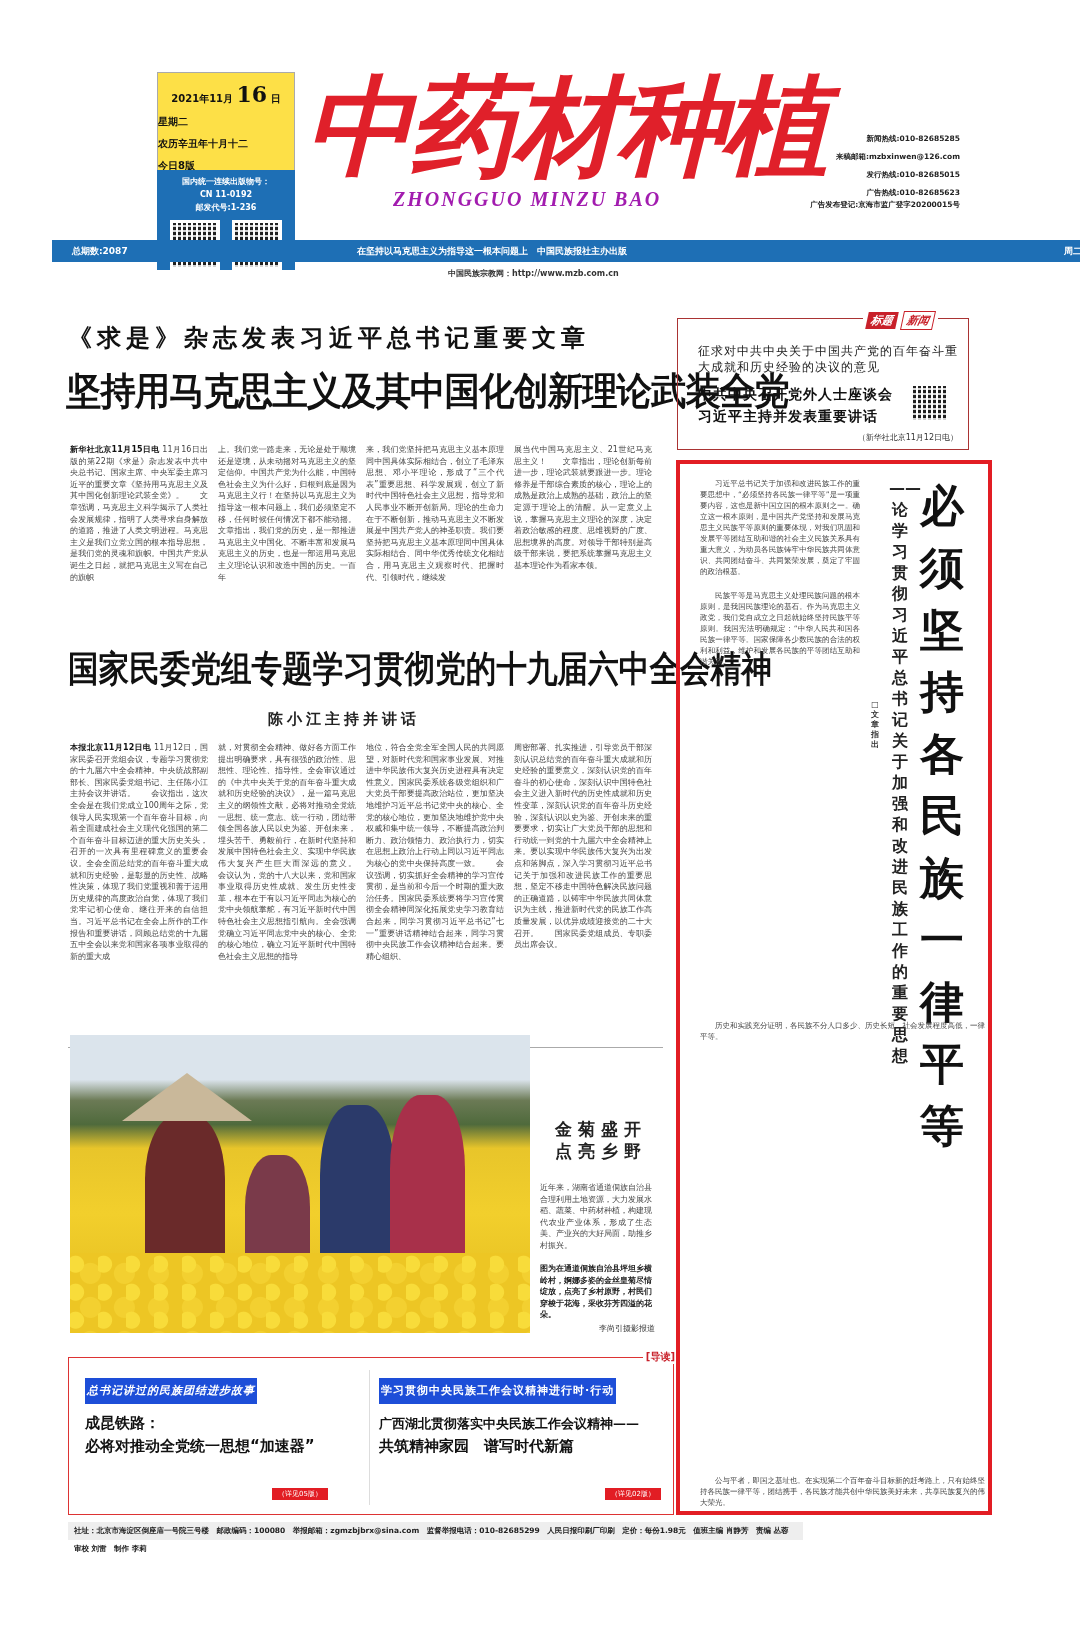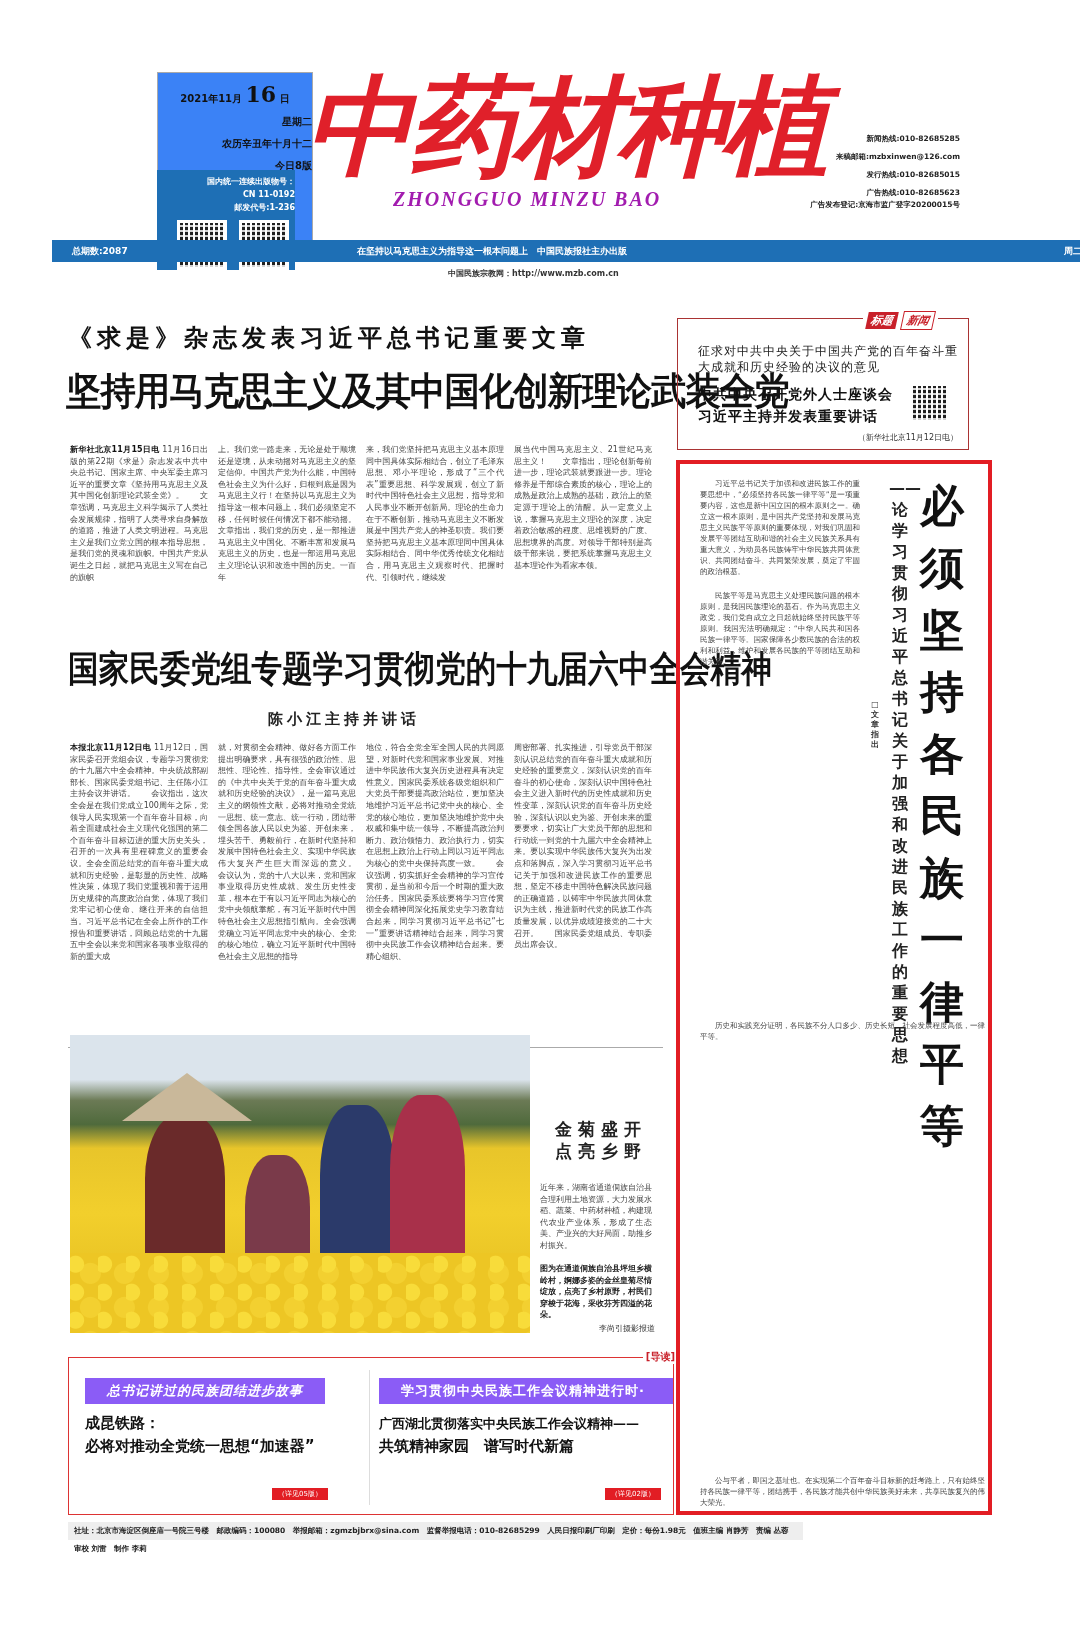--- a/index.html
+++ b/index.html
@@ -1,23 +1,23 @@
 <!DOCTYPE html>
 <html><head>
 <meta charset="utf-8">
 <style>
 *{box-sizing:border-box;margin:0;padding:0}
 body{width:1080px;height:1629px;background:#fff;font-family:"DejaVu Sans","Liberation Sans",sans-serif;color:#222;position:relative;overflow:hidden}
 .abs{position:absolute}
 
-.datebox{left:157px;top:72px;width:156px;height:175px;border:1px solid #aaa;background:#3b82f6}
+.datebox{left:157px;top:72px;width:138px;height:175px;border:1px solid #aaa;background:#fde047}
 .datebox .dline{font-weight:bold;font-size:10px;text-align:center;margin-top:8px;color:#111}
 .datebox .dline b{font-size:22px;font-family:"DejaVu Serif",serif}
-.datebox .row{font-size:10px;font-weight:bold;text-align:right;margin-top:8px;color:#111}
-.bluebox{left:157px;top:170px;width:138px;height:100px;background:#1e6fb5;color:#fff;font-size:8px;font-weight:bold;text-align:right;padding-top:5px;line-height:13px}
+.datebox .row{font-size:10px;font-weight:bold;text-align:left;margin-top:8px;color:#111}
+.bluebox{left:157px;top:170px;width:138px;height:100px;background:#1e6fb5;color:#fff;font-size:8px;font-weight:bold;text-align:center;padding-top:5px;line-height:13px}
 .qr{width:50px;height:50px;background:
  repeating-linear-gradient(90deg,#222 0 3px,#fff 3px 5px),#fff;border:3px solid #fff;display:inline-block;margin:2px 6px;position:relative}
 .qr:before{content:"";position:absolute;inset:0;background:repeating-linear-gradient(0deg,rgba(255,255,255,.8) 0 2px,transparent 2px 5px)}
 .logo{left:305px;top:55px;width:460px;height:125px;font-family:"DejaVu Serif",serif;font-size:108px;color:#e0202a;letter-spacing:-4px;font-weight:bold;white-space:nowrap;font-style:italic}
 .pinyin{left:393px;top:188px;font-family:"Liberation Serif",serif;font-style:italic;font-weight:bold;font-size:20px;color:#a21caf;letter-spacing:2px}
 .contact{right:120px;top:130px;text-align:right;font-size:7.5px;font-weight:bold;color:#222;line-height:18px}
 .contact2{right:120px;top:200px;font-size:7.5px;font-weight:bold;color:#222}
 .bluebar{left:52px;top:240px;width:1078px;height:22px;background:#1e6fb5;color:#fff;font-size:9px;font-weight:bold}
 .bluebar span{position:absolute;top:5px}
 .weburl{left:448px;top:268px;font-size:8px;font-weight:bold;color:#333}
@@ -44,21 +44,21 @@
 .photo .fig{position:absolute;border-radius:40% 40% 10% 10%}
 .capt-title{left:555px;top:1118px;font-family:"DejaVu Serif",serif;font-size:17px;font-weight:bold;letter-spacing:6px;line-height:22px;color:#222}
 
 .redbox{left:676px;top:460px;width:316px;height:1055px;border:4px solid #e21d24}
 .bigtitle{left:920px;top:475px;width:60px;font-family:"DejaVu Serif",serif;font-size:44px;font-weight:bold;line-height:62px;color:#111;text-align:left}
 .subtitle-v{left:889px;top:478px;width:22px;font-family:"DejaVu Serif",serif;font-size:16px;font-weight:bold;line-height:21px;color:#222;text-align:center}
 .byline-v{left:868px;top:700px;width:14px;font-size:8px;font-weight:bold;line-height:10px;color:#333;text-align:center}
 
 .guide{left:68px;top:1357px;width:606px;height:158px;border:1px solid #d33}
 .guide .lbl{position:absolute;right:-2px;top:-8px;background:#fff;color:#c8202a;font-size:10px;font-weight:bold;padding-left:3px}
-.redtag{position:absolute;background:#8b5cf6;color:#fff;font-size:13px;font-weight:bold;height:26px;line-height:26px;padding:0 22px;letter-spacing:1px}
+.redtag{position:absolute;background:#1d4ed8;color:#fff;font-size:11px;font-weight:bold;height:26px;line-height:26px;padding:0 2px;letter-spacing:1px}
 .gtitle{position:absolute;font-size:15px;font-weight:bold;color:#111;line-height:23px}
 .seepg{position:absolute;background:#e21d24;color:#fff;font-size:7px;padding:1px 6px}
 .footer{left:68px;top:1522px;width:735px;height:18px;font-size:7.5px;font-weight:bold;color:#222;background:#eee;line-height:18px;padding-left:6px}
 </style>
 </head>
 <body>
 
 <div class="abs datebox">
   <div class="dline"><span>2021年11月</span> <b>16</b> <span>日</span></div>
   <div class="row">星期二</div>

